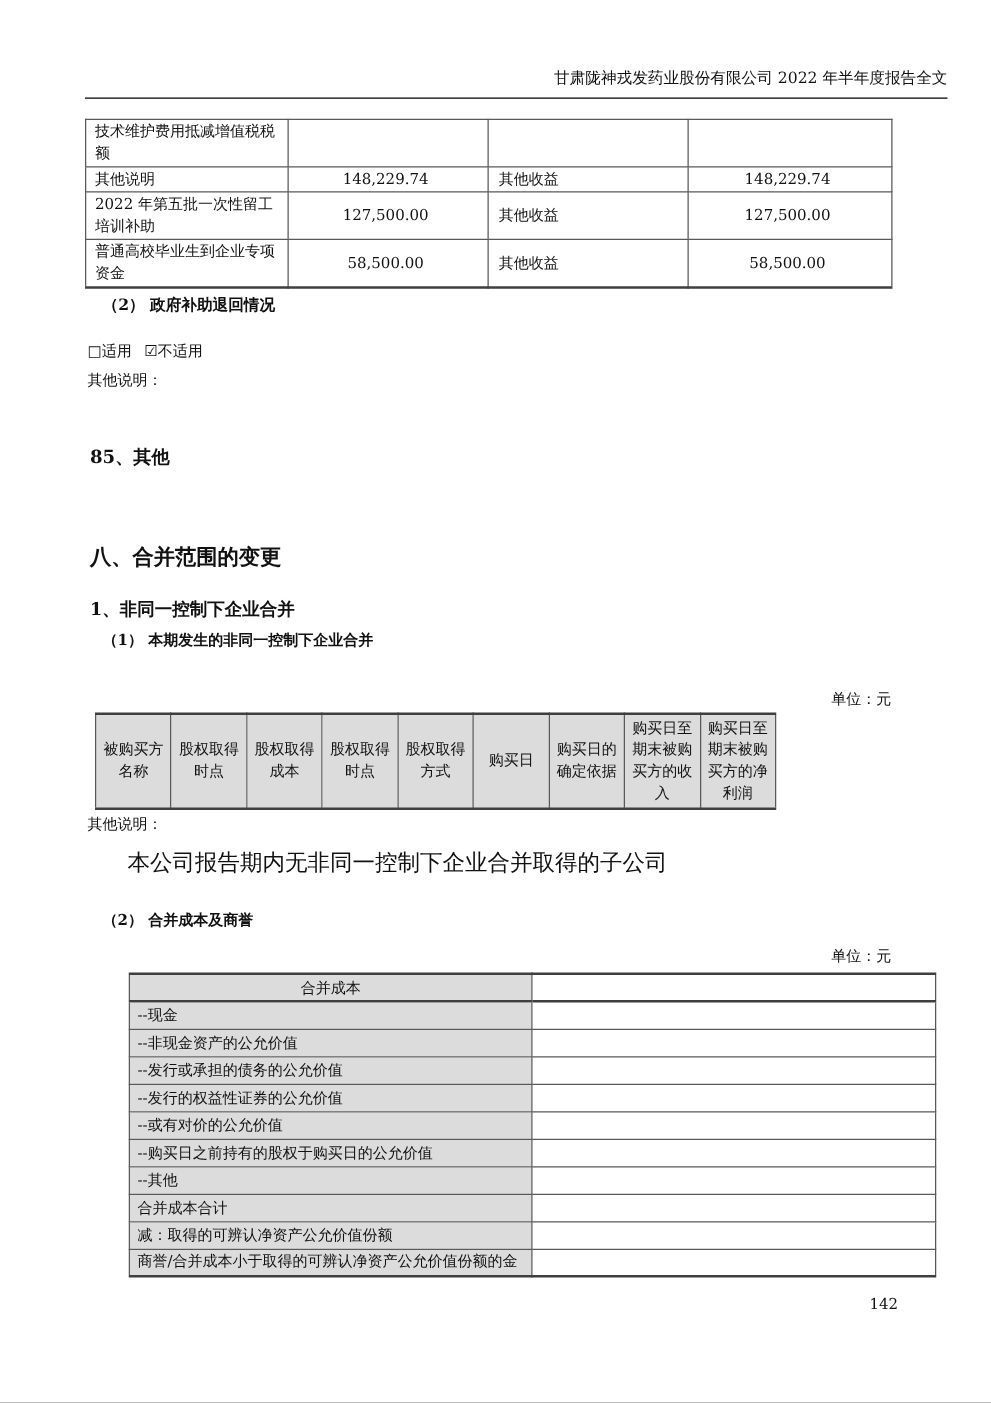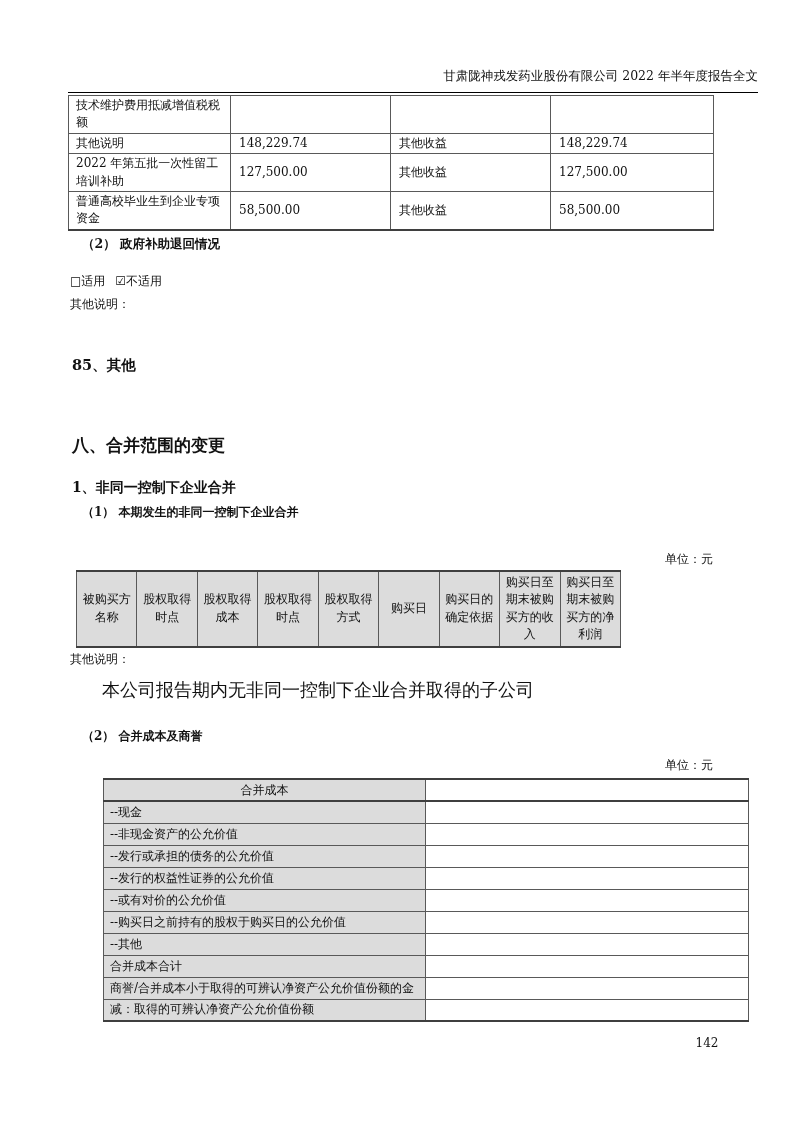--- a/index.html
+++ b/index.html
@@ -21,39 +21,38 @@
   }
   .abs{position:absolute;}
 
   
   .doc-header{
     left:68px;top:54px;width:690px;
     text-align:right;
     font-size:12.5px;
     padding-bottom:7px;
     border-bottom:1px solid #000;
-    margin-top:14px;
   }
 
   
   table{border-collapse:collapse;table-layout:fixed;}
   td,th{
     border:1px solid var(--border);
     font-size:12px;
     font-weight:normal;
     color:var(--text);
     vertical-align:middle;
     overflow:hidden;
   }
 
   
   .t1{left:68px;top:95px;width:645px;border-top:1px solid var(--border);border-bottom:2px solid var(--border-strong);}
   .t1 td{padding:1px 8px;line-height:1.45;}
   .t1 .c-item{text-align:left;padding-left:7px;margin-top:21px;}
-  .t1 .c-amt{text-align:left;padding-right:12px;}
+  .t1 .c-amt{text-align:center;padding-right:12px;}
   .t1 .c-cat{text-align:left;padding-left:8px;}
 
   
   .h-small{font-weight:bold;font-size:12.5px;}
   .h-mid{font-weight:bold;font-size:14.5px;}
   .h-big{font-weight:bold;font-size:17px;}
   .body-line{font-size:12px;}
   .unit{font-size:12px;text-align:right;}
   .check-icon{font-family:"DejaVu Sans","Liberation Sans",sans-serif;font-size:12px;}
   .check-group{margin-right:10px;}
@@ -198,25 +197,25 @@
     </tr>
     <tr>
       <td class="c-label">--其他</td>
       <td class="c-value"></td>
     </tr>
     <tr>
       <td class="c-label">合并成本合计</td>
       <td class="c-value"></td>
     </tr>
     <tr>
+      <td class="c-label">减：取得的可辨认净资产公允价值份额</td>
+      <td class="c-value"></td>
+    </tr>
+    <tr>
       <td class="c-label">商誉/合并成本小于取得的可辨认净资产公允价值份额的金</td>
-      <td class="c-value"></td>
-    </tr>
-    <tr>
-      <td class="c-label">减：取得的可辨认净资产公允价值份额</td>
       <td class="c-value"></td>
     </tr>
   </tbody>
     </table>
 
   <div class="abs page-number" style="left:689px;top:1036px;width:36px">142</div>
 
 </div>
 
 </body></html>

